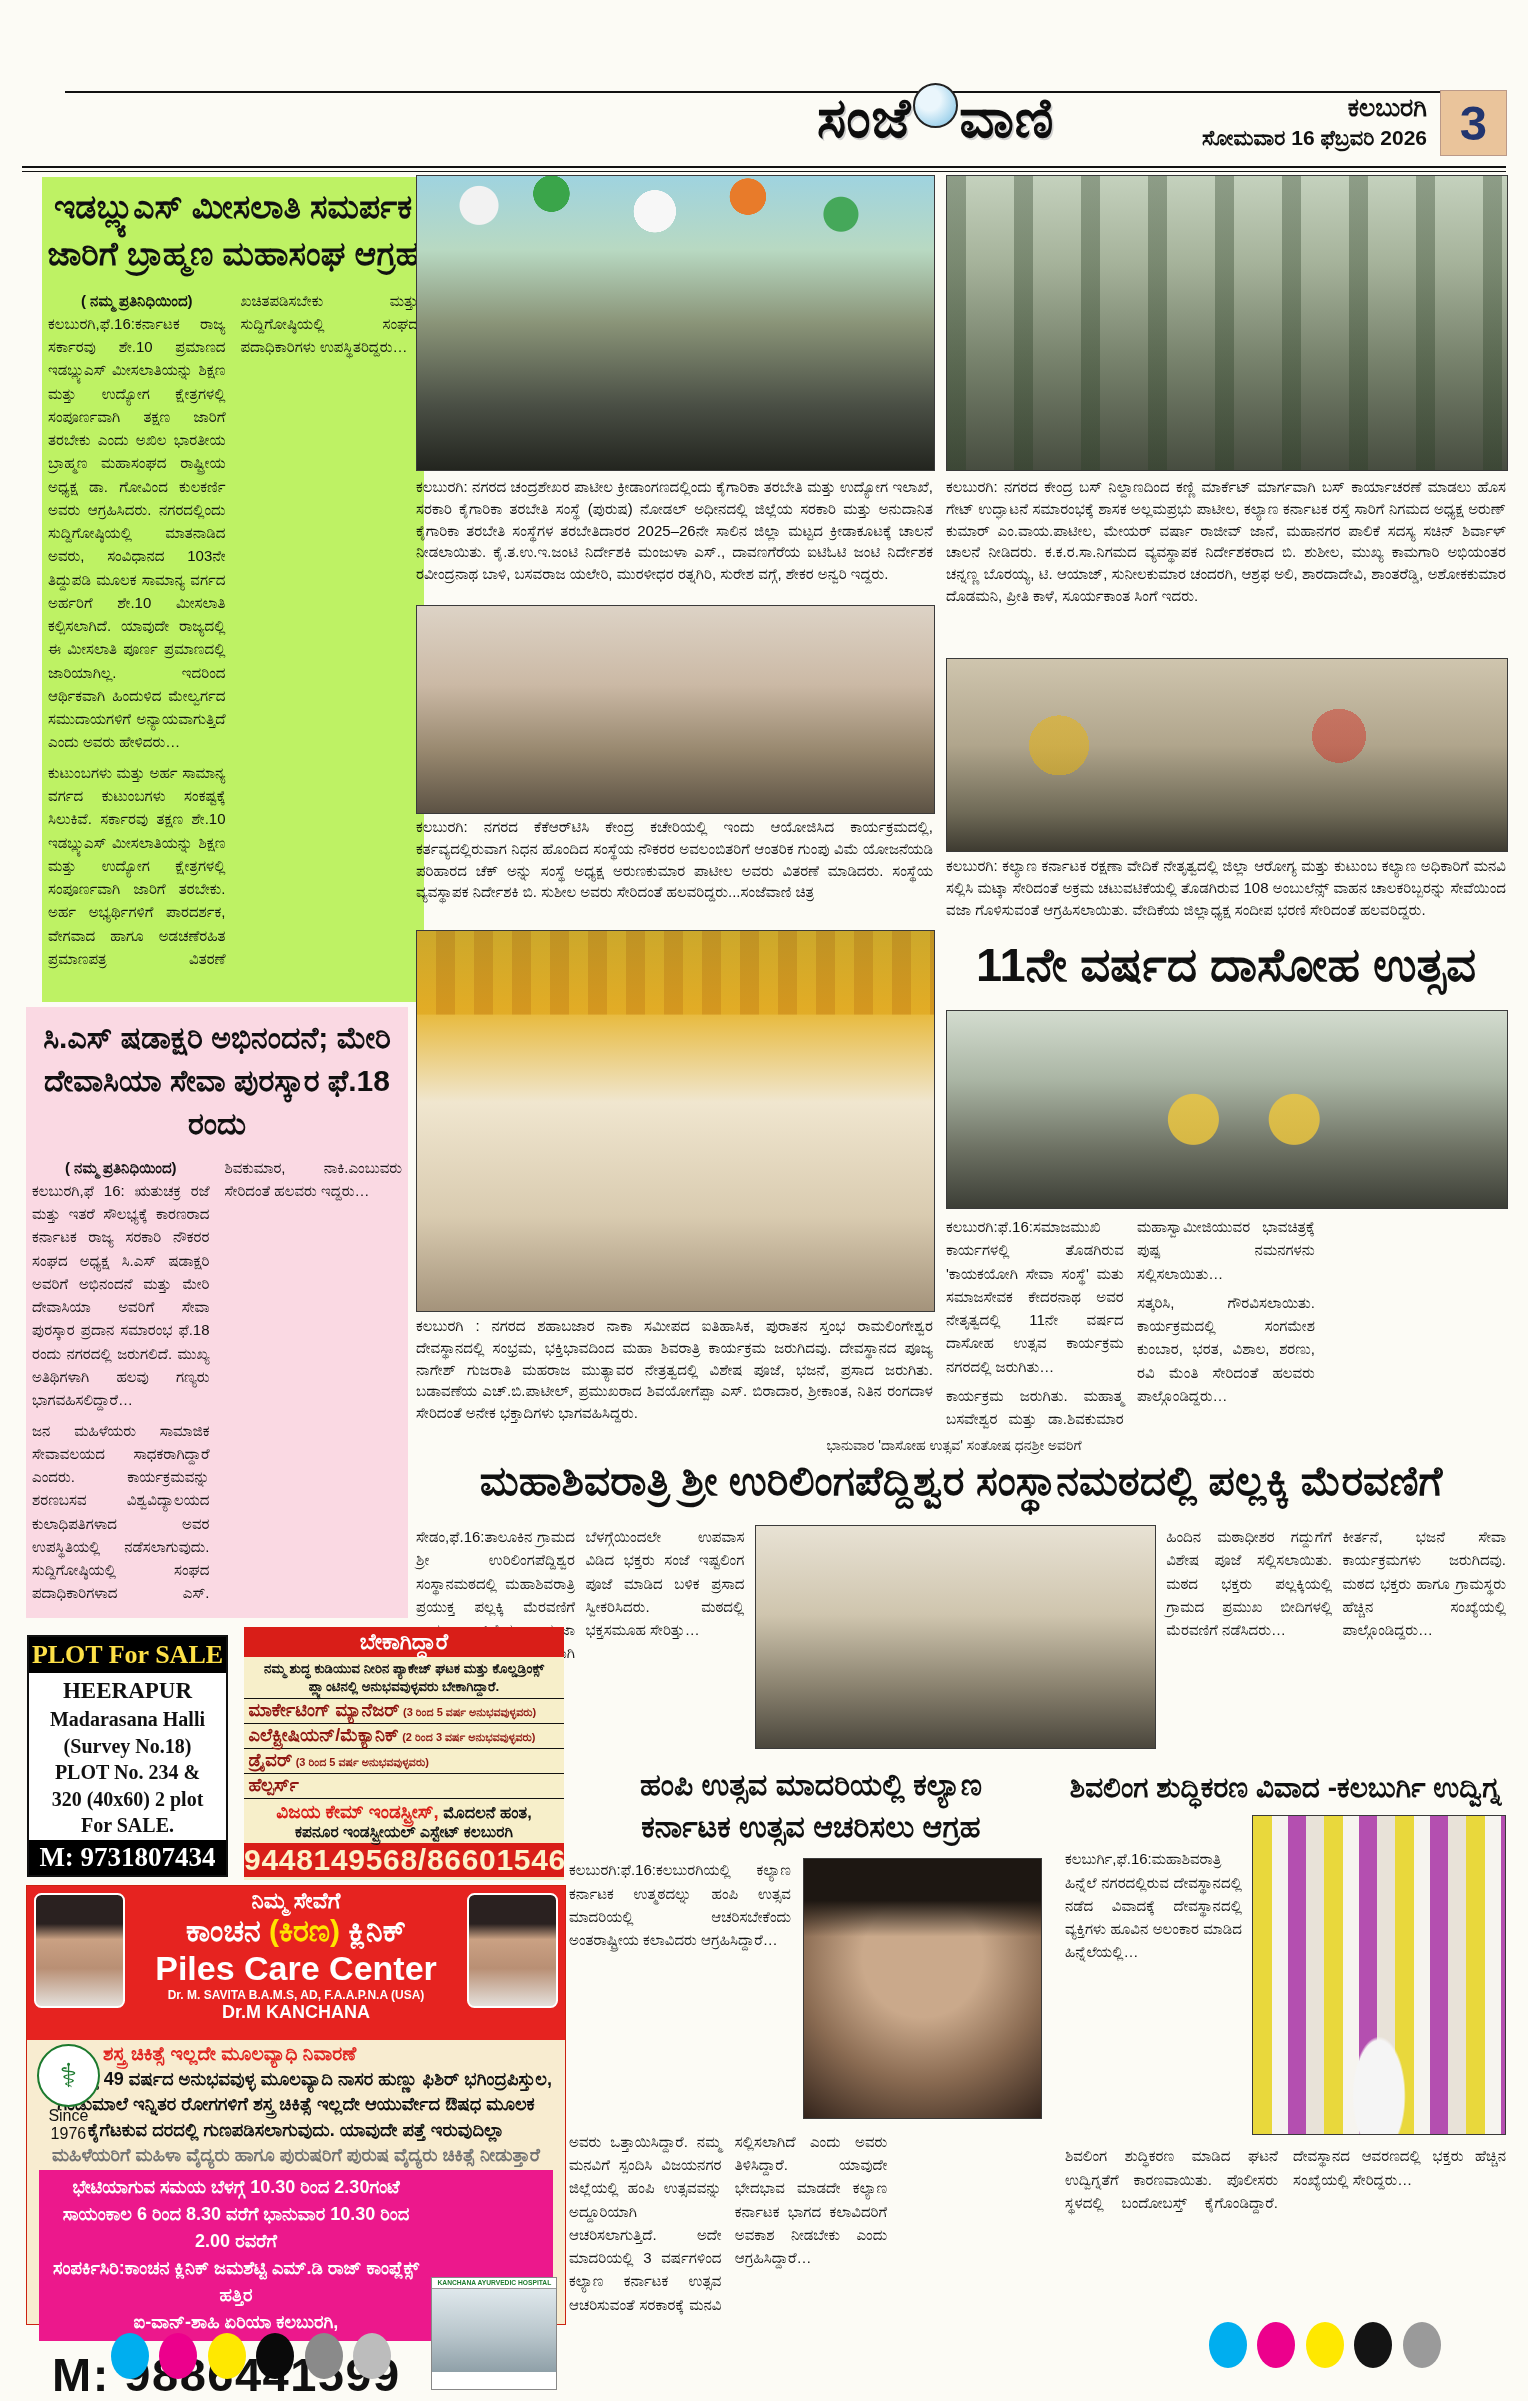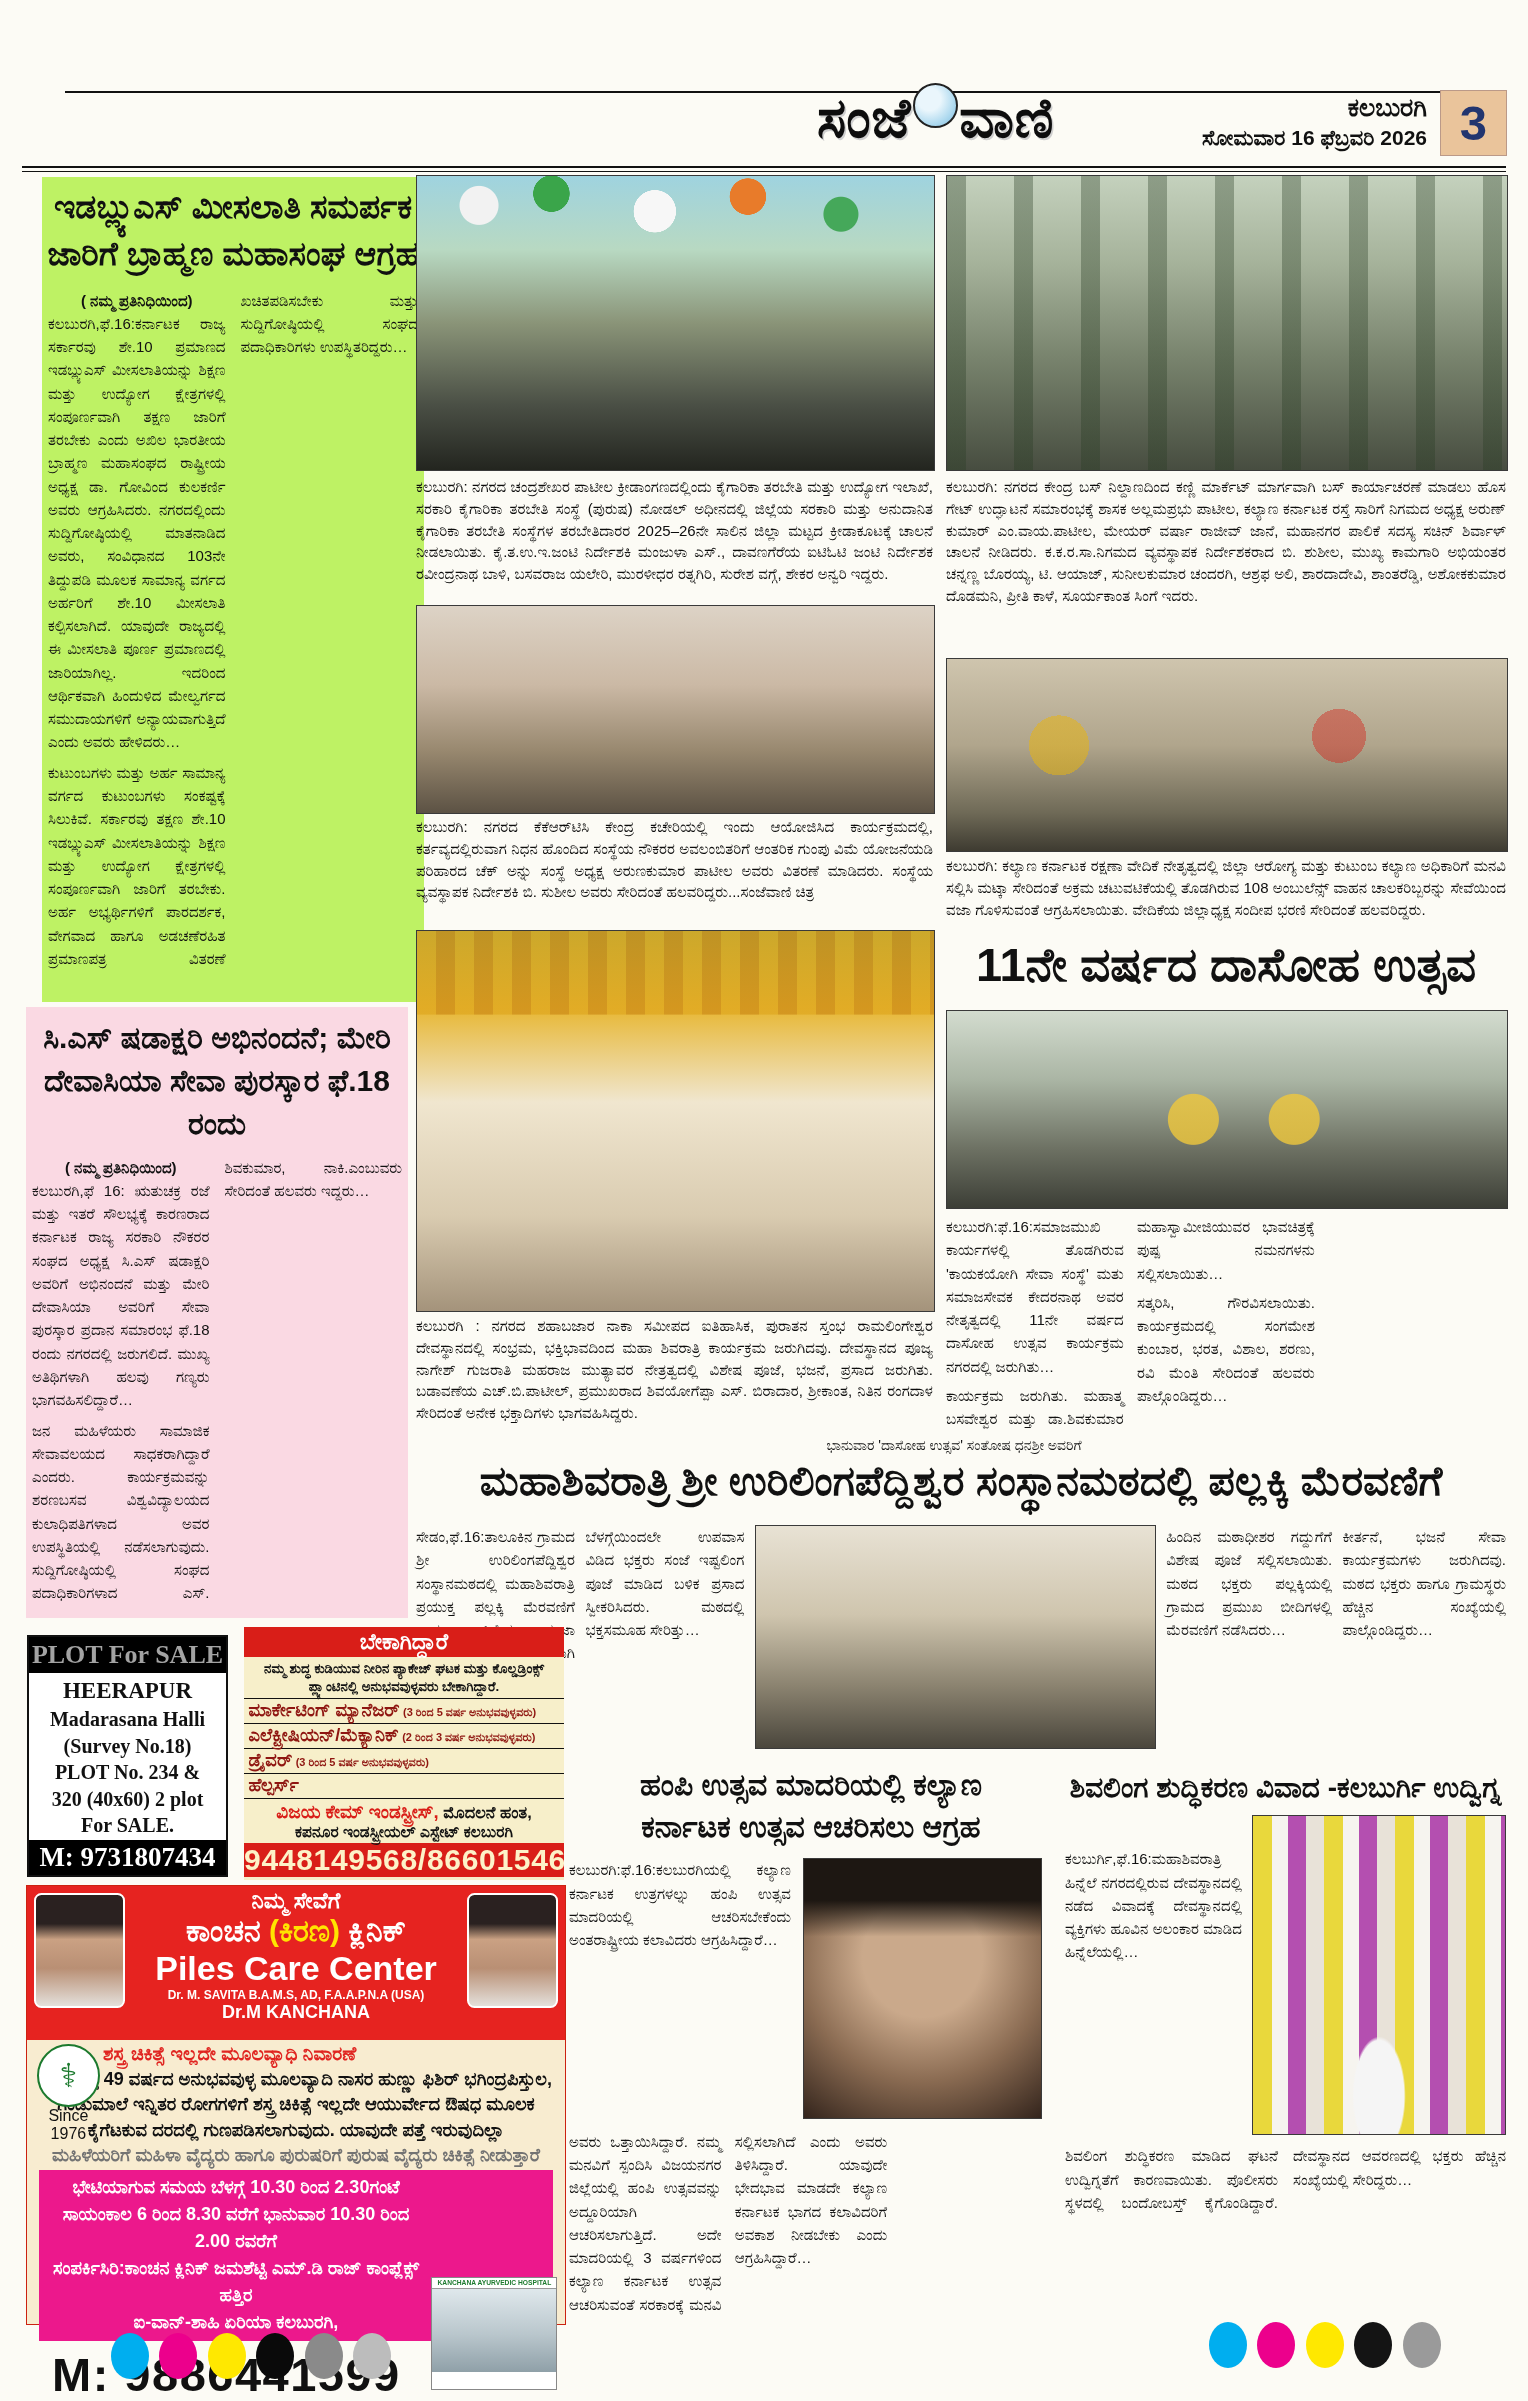--- a/index.html
+++ b/index.html
@@ -60,21 +60,21 @@
   .ph-temple{background:linear-gradient(180deg,#e8e2d4 0%,#cfc5ae 40%,#8b8370 72%,#4a463c 100%);}
   .ph-portrait{background:
      linear-gradient(180deg,#1d1712 0 16%,rgba(0,0,0,0) 30%),
      radial-gradient(circle at 50% 38%,#caa98b 0 30%,#8a6b52 62%,#33241c 100%);}
   .ph-shivling{background:
      radial-gradient(ellipse at 50% 88%,#f5f5f5 0 14%,rgba(0,0,0,0) 15%),
      repeating-linear-gradient(90deg,#e9d83c 0 19px,#f6f4ef 19px 35px,#b44fb0 35px 53px,#e8e2d8 53px 71px);}
 
   
   .plot{border:2.2px solid #111;background:#fff;font-family:"Liberation Serif",serif;}
-  .plot .bar{background:#000;color:#a3a3a3;font-weight:bold;font-size:26px;text-align:center;padding:3px 0;font-family:"Liberation Serif",serif;}
+  .plot .bar{background:#000;color:#fde047;font-weight:bold;font-size:26px;text-align:center;padding:3px 0;font-family:"Liberation Serif",serif;}
   .plot .ln{font-size:20px;font-weight:bold;text-align:center;line-height:1.32;}
   .plot .phone{position:absolute;left:0;right:0;bottom:0;background:#000;color:#fff;font-weight:bold;font-size:27px;text-align:center;padding:2.2px 0;}
 
   
   .jobs{background:#f7efca;overflow:hidden;}
   .jobs .bar{background:#d91e18;color:#fff;font-weight:bold;font-size:22px;text-align:center;padding:2.2px 0;}
   .jobs .intro{font-size:13.3px;font-weight:bold;text-align:center;line-height:1.3;padding:3px 4.4px;}
   .jobs table{width:100%;border-collapse:collapse;}
   .jobs td{border-top:1.5px solid #111;border-bottom:1.5px solid #111;padding:1.5px 4.4px;}
   .jobs .rt{color:#8f1611;font-weight:bold;font-size:18px;}
@@ -190,21 +190,21 @@
     <div class="bodytxt" style="width:159px;">ಬೆಳಗ್ಗೆಯಿಂದಲೇ ಉಪವಾಸ ವಿಡಿದ ಭಕ್ತರು ಸಂಜೆ ಇಷ್ಟಲಿಂಗ ಪೂಜೆ ಮಾಡಿದ ಬಳಿಕ ಪ್ರಸಾದ ಸ್ವೀಕರಿಸಿದರು. ಮಠದಲ್ಲಿ ಭಕ್ತಸಮೂಹ ಸೇರಿತ್ತು…</div>
     <div class="ph ph-temple" style="width:399px;height:222px;"></div>
     <div class="bodytxt" style="width:166px;">ಹಿಂದಿನ ಮಠಾಧೀಶರ ಗದ್ದುಗೆಗೆ ವಿಶೇಷ ಪೂಜೆ ಸಲ್ಲಿಸಲಾಯಿತು. ಮಠದ ಭಕ್ತರು ಪಲ್ಲಕ್ಕಿಯಲ್ಲಿ ಗ್ರಾಮದ ಪ್ರಮುಖ ಬೀದಿಗಳಲ್ಲಿ ಮೆರವಣಿಗೆ ನಡೆಸಿದರು…</div>
     <div class="bodytxt" style="flex:1;">ಕೀರ್ತನೆ, ಭಜನೆ ಸೇವಾ ಕಾರ್ಯಕ್ರಮಗಳು ಜರುಗಿದವು. ಮಠದ ಭಕ್ತರು ಹಾಗೂ ಗ್ರಾಮಸ್ಥರು ಹೆಚ್ಚಿನ ಸಂಖ್ಯೆಯಲ್ಲಿ ಪಾಲ್ಗೊಂಡಿದ್ದರು…</div>
   </div>
 
   <div class="abs" style="left:569px;top:1764px;width:484px;height:587px;overflow:hidden;">
     <div class="hampi-hl">ಹಂಪಿ ಉತ್ಸವ ಮಾದರಿಯಲ್ಲಿ ಕಲ್ಯಾಣ</div>
     <div class="hampi-hl">ಕರ್ನಾಟಕ ಉತ್ಸವ ಆಚರಿಸಲು ಆಗ್ರಹ</div>
     <div style="display:flex;gap:12px;margin-top:10.4px;">
-      <div class="bodytxt" style="width:222px;">ಕಲಬುರಗಿ:ಫೆ.16:ಕಲಬುರಗಿಯಲ್ಲಿ ಕಲ್ಯಾಣ ಕರ್ನಾಟಕ ಉತ್ರಗಳಲ್ನು ಹಂಪಿ ಉತ್ಸವ ಮಾದರಿಯಲ್ಲಿ ಆಚರಿಸಬೇಕೆಂದು ಅಂತರಾಷ್ಟ್ರೀಯ ಕಲಾವಿದರು ಆಗ್ರಹಿಸಿದ್ದಾರೆ…</div>
+      <div class="bodytxt" style="width:222px;">ಕಲಬುರಗಿ:ಫೆ.16:ಕಲಬುರಗಿಯಲ್ಲಿ ಕಲ್ಯಾಣ ಕರ್ನಾಟಕ ಉತ್ಮಠದಲ್ನು ಹಂಪಿ ಉತ್ಸವ ಮಾದರಿಯಲ್ಲಿ ಆಚರಿಸಬೇಕೆಂದು ಅಂತರಾಷ್ಟ್ರೀಯ ಕಲಾವಿದರು ಆಗ್ರಹಿಸಿದ್ದಾರೆ…</div>
       <div class="ph ph-portrait" style="width:237px;height:259px;"></div>
     </div>
     <div class="bodytxt cols3" style="margin-top:10.4px;height:207px;">ಅವರು ಒತ್ತಾಯಿಸಿದ್ದಾರೆ. ನಮ್ಮ ಮನವಿಗೆ ಸ್ಪಂದಿಸಿ ವಿಜಯನಗರ ಜಿಲ್ಲೆಯಲ್ಲಿ ಹಂಪಿ ಉತ್ಸವವನ್ನು ಅದ್ದೂರಿಯಾಗಿ ಆಚರಿಸಲಾಗುತ್ತಿದೆ. ಅದೇ ಮಾದರಿಯಲ್ಲಿ 3 ವರ್ಷಗಳಿಂದ ಕಲ್ಯಾಣ ಕರ್ನಾಟಕ ಉತ್ಸವ ಆಚರಿಸುವಂತೆ ಸರಕಾರಕ್ಕೆ ಮನವಿ ಸಲ್ಲಿಸಲಾಗಿದೆ ಎಂದು ಅವರು ತಿಳಿಸಿದ್ದಾರೆ. ಯಾವುದೇ ಭೇದಭಾವ ಮಾಡದೇ ಕಲ್ಯಾಣ ಕರ್ನಾಟಕ ಭಾಗದ ಕಲಾವಿದರಿಗೆ ಅವಕಾಶ ನೀಡಬೇಕು ಎಂದು ಆಗ್ರಹಿಸಿದ್ದಾರೆ…</div>
   </div>
 
   <div class="abs" style="left:1065px;top:1764px;width:441px;height:587px;overflow:hidden;">
     <div class="shiva-hl" style="margin-top:7.4px;">ಶಿವಲಿಂಗ ಶುದ್ಧಿಕರಣ ವಿವಾದ -ಕಲಬುರ್ಗಿ ಉದ್ವಿಗ್ನ</div>
     <div style="display:flex;gap:10.4px;margin-top:10.4px;">
       <div class="bodytxt" style="width:177px;margin-top:32px;">ಕಲಬುರ್ಗಿ,ಫೆ.16:ಮಹಾಶಿವರಾತ್ರಿ ಹಿನ್ನೆಲೆ ನಗರದಲ್ಲಿರುವ ದೇವಸ್ಥಾನದಲ್ಲಿ ನಡೆದ ವಿವಾದಕ್ಕೆ ದೇವಸ್ಥಾನದಲ್ಲಿ ವ್ಯಕ್ತಿಗಳು ಹೂವಿನ ಅಲಂಕಾರ ಮಾಡಿದ ಹಿನ್ನೆಲೆಯಲ್ಲಿ…</div>
       <div class="ph ph-shivling" style="flex:1;height:318px;"></div>

